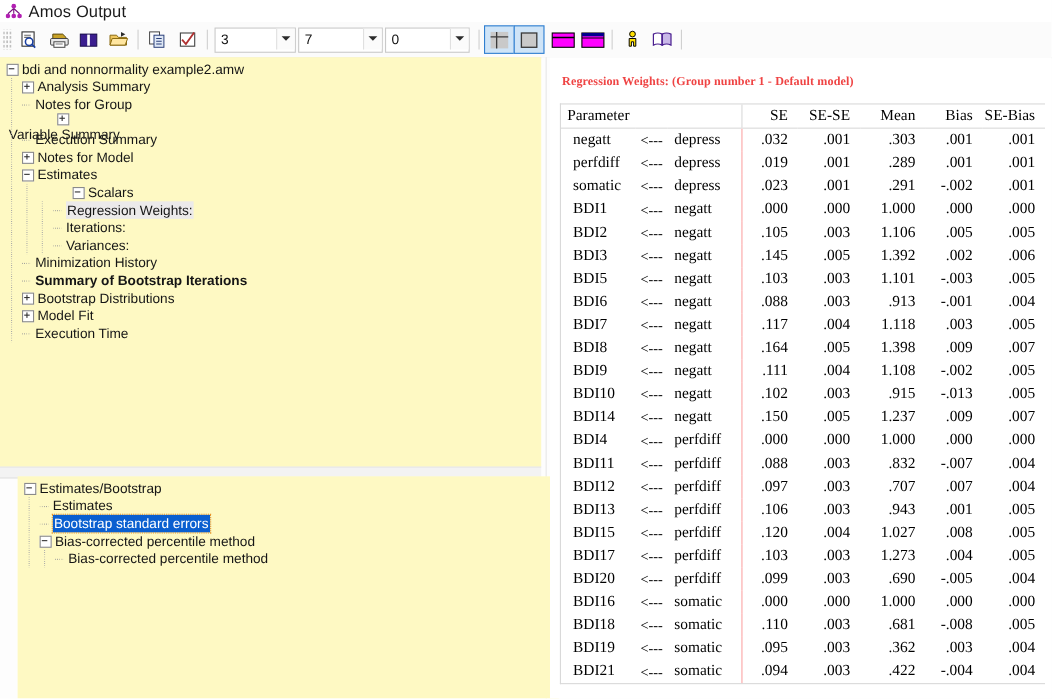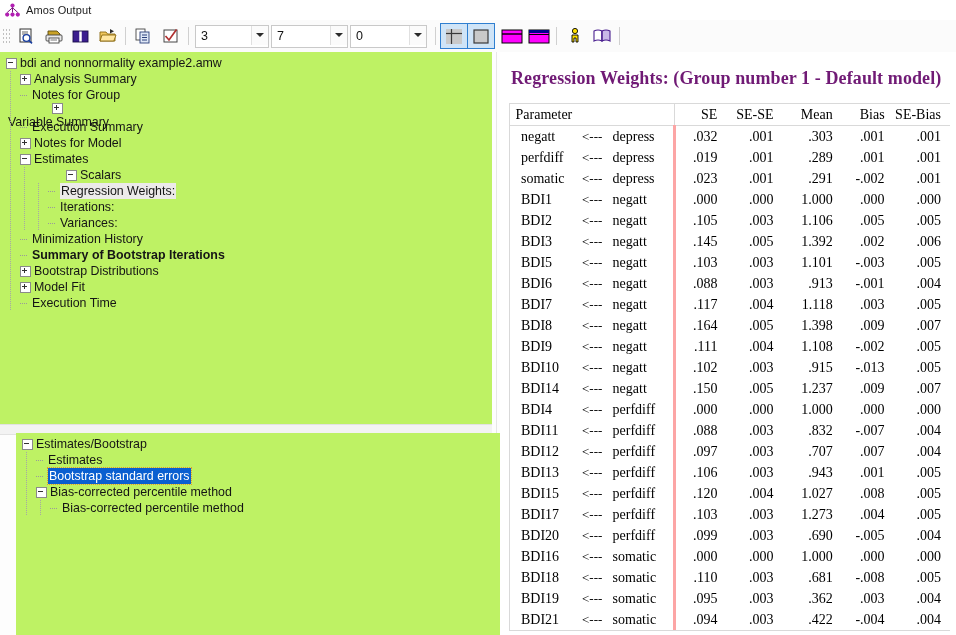--- a/index.html
+++ b/index.html
@@ -11,21 +11,21 @@
     -webkit-font-smoothing:antialiased;
   }
   #app{position:relative;width:956px;height:635px;background:#fdfdfd;}
 
   
   .titlebar{
     position:absolute;left:0;top:0;width:956px;height:20px;
     background:#ffffff;
     display:flex;align-items:center;gap:6px;padding-left:5px;
   }
-  .title-text{font-size:11px;color:#1b1b1b;font-family:"Liberation Sans",sans-serif;letter-spacing:.1px;}
+  .title-text{font-size:15px;color:#1b1b1b;font-family:"Liberation Sans",sans-serif;letter-spacing:.1px;}
   .amos-glyph{width:15px;height:15px;position:relative;flex:0 0 auto;}
 
   
   .toolbar{
     position:absolute;left:0;top:20px;width:956px;height:32px;
     background:#fbfbfb;
     border-bottom:1px solid #e4e4e4;
     display:flex;align-items:center;
   }
   .grip{width:8px;height:18px;margin-left:3px;margin-right:2px;
@@ -55,21 +55,21 @@
     border:1px solid #2f7fd0;background:#cfe4f7;flex:0 0 auto;margin-right:-1px;
   }
 
   
   .vsplit{position:absolute;left:492px;top:52px;width:8px;height:583px;background:#fdfdfd;}
   .vsplit-line{position:absolute;left:496px;top:52px;width:1px;height:583px;background:#e6e6e6;}
   .hsplit{position:absolute;left:0;top:424px;width:492px;height:9px;background:#f3f3f3;
           border-top:1px solid #e2e2e2;border-bottom:1px solid #e2e2e2;}
 
   
-  .tree-panel{position:absolute;background:#bef264;overflow:hidden;}
+  .tree-panel{position:absolute;background:#fef9c3;overflow:hidden;}
   #tree-top{left:0;top:52px;width:492px;height:372px;}
   #tree-bottom{left:16px;top:433px;width:492px;height:202px;}
   .tnode{position:relative;height:16px;display:flex;align-items:center;white-space:nowrap;}
   .tlabel{font-size:12.4px;color:#151515;font-family:"Liberation Sans",sans-serif;line-height:16px;}
   .tlabel.sel{background:#0a5fd0;color:#fff;outline:1px dotted #e8952a;padding:0 1px;}
   .tlabel.shaded{background:#eceaea;padding:0 1px;}
   .plus,.minus{
     width:9px;height:9px;border:1px solid #8a8a8a;background:#fff;
     position:relative;flex:0 0 auto;margin-right:3px;
   }
@@ -86,32 +86,32 @@
   .vline{position:absolute;width:1px;
     background-image:linear-gradient(to bottom,#a6a6a6 50%,transparent 50%);
     background-size:1px 2px;}
 
   
   #output{
     position:absolute;left:500px;top:52px;width:456px;height:583px;
     background:#ffffff;overflow:hidden;
   }
   .out-title{
-    font-family:"Liberation Serif", serif;font-weight:bold;font-size:18px;
-    color:#701a75;padding:16px 0 0 11px;letter-spacing:.1px;
+    font-family:"Liberation Serif", serif;font-weight:bold;font-size:11px;
+    color:#ef4444;padding:16px 0 0 11px;letter-spacing:.1px;
   }
   .tablewrap{margin:14px 0 0 9px;width:440px;
     border:1px solid #d9d9d9;border-right:none;background:#fff;}
   table.amos{border-collapse:collapse;width:440px;font-family:Liberation Serif, serif;font-size:14px;color:#000000;}
   table.amos th,table.amos td{padding:0;height:21px;line-height:21px;font-weight:normal;}
   table.amos thead tr{border-bottom:1px solid #d9d9d9;}
   .c-param{text-align:left;padding-left:11px !important;width:64px;}
   .c-arrow{text-align:center;width:40px;font-size:13px;}
   .c-to{text-align:left;width:72px;padding-left:6px !important;
-        border-right:3px solid #fca5a5;}
+        border-right:1px solid #fca5a5;}
   .c-num{text-align:right;padding-right:9px !important;width:52px;}
   .c-num.wide{width:62px;}
   .hdr-param{text-align:center;padding-left:0 !important;}
   .hdr-blank{border-right:1px solid #d9d9d9;}
 </style>
 </head>
 <body>
 
 <div id="app">
 

